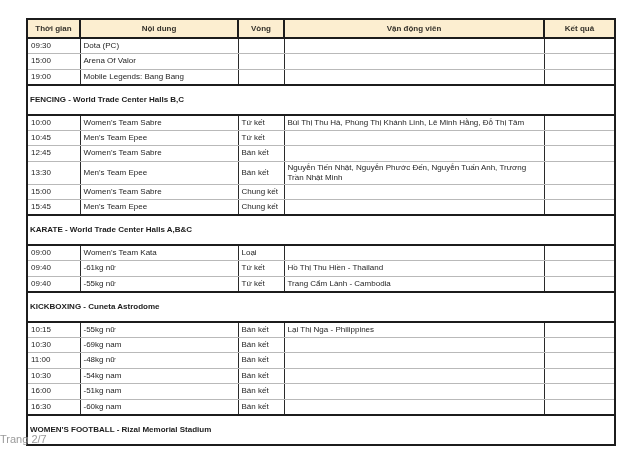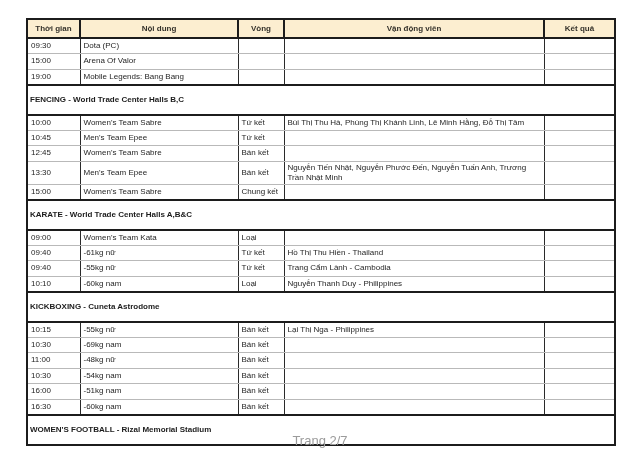--- a/index.html
+++ b/index.html
@@ -52,22 +52,21 @@
     font-weight: bold;
     font-size: 8px;
     height: 30px;
     padding: 0 2px;
     color: #1c1c1c;
   }
   .footer {
     position: absolute;
     left: 0; right: 0;
     top: 433px;
-    text-align: center;
-    font-size: 13px;
+    font-size: 11px;
     color: #9b9b9b;
   }
 </style>
 </head>
 <body>
 
 <div class="page">
   <table class="schedule">
     <colgroup>
       <col style="width:53px">
@@ -138,20 +137,27 @@
           <td class="left">Nguyễn Tiến Nhật, Nguyễn Phước Đến, Nguyễn Tuấn Anh, Trương Trần Nhật Minh</td>
           <td class="left"></td>
         </tr>
         <tr>
           <td class="center">15:00</td>
           <td class="left">Women's Team Sabre</td>
           <td class="center">Chung kết</td>
           <td class="left"></td>
           <td class="left"></td>
         </tr>
+        <tr>
+          <td class="center">15:45</td>
+          <td class="left">Men's Team Epee</td>
+          <td class="center">Chung kết</td>
+          <td class="left"></td>
+          <td class="left"></td>
+        </tr>
         <tr class="section-row">
           <td colspan="5">KARATE - World Trade Center Halls A,B&amp;C</td>
         </tr>
         <tr>
           <td class="center">09:00</td>
           <td class="left">Women's Team Kata</td>
           <td class="center">Loại</td>
           <td class="left"></td>
           <td class="left"></td>
         </tr>
@@ -160,27 +166,20 @@
           <td class="left">-61kg nữ</td>
           <td class="center">Tứ kết</td>
           <td class="left">Hồ Thị Thu Hiền - Thailand</td>
           <td class="left"></td>
         </tr>
         <tr>
           <td class="center">09:40</td>
           <td class="left">-55kg nữ</td>
           <td class="center">Tứ kết</td>
           <td class="left">Trang Cẩm Lành - Cambodia</td>
-          <td class="left"></td>
-        </tr>
-        <tr>
-          <td class="center">10:10</td>
-          <td class="left">-60kg nam</td>
-          <td class="center">Loại</td>
-          <td class="left">Nguyễn Thanh Duy - Philippines</td>
           <td class="left"></td>
         </tr>
         <tr class="section-row">
           <td colspan="5">KICKBOXING - Cuneta Astrodome</td>
         </tr>
         <tr>
           <td class="center">10:15</td>
           <td class="left">-55kg nữ</td>
           <td class="center">Bán kết</td>
           <td class="left">Lại Thị Nga - Philippines</td>

